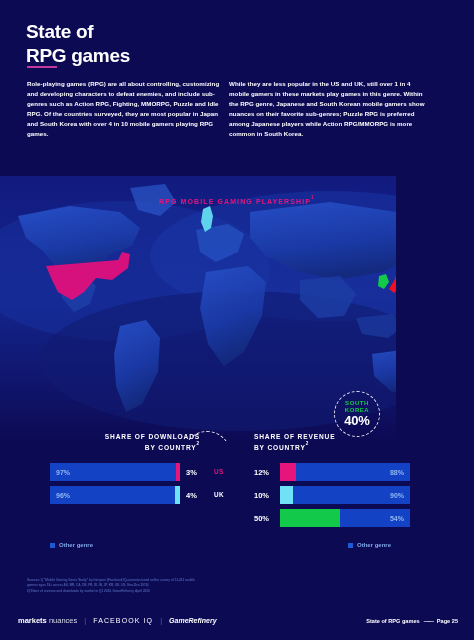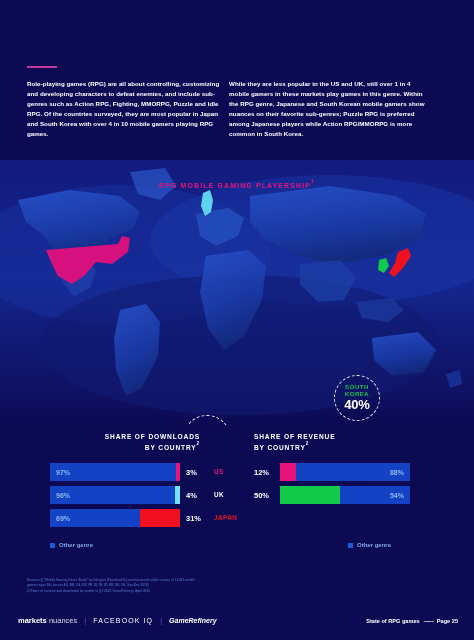--- a/index.html
+++ b/index.html
@@ -26,21 +26,21 @@
   .para {
     position:absolute; top:79px;
     font-size:6.2px; font-weight:bold; line-height:1.62;
     color:#ffffff; letter-spacing:0.05px;
   }
   #para-left  { left:27px; width:200px; }
   #para-right { left:229px; width:200px; }
 
   
   #map {
-    position:absolute; left:0; top:160px; width:474px; height:265px;
+    position:absolute; left:0; top:176px; width:396px; height:265px;
     background:#0d0a54; overflow:hidden;
   }
   #map-svg { position:absolute; left:0; top:0; }
   #map-heading {
     position:absolute; left:0; top:20px; width:474px; text-align:center;
     font-size:7px; font-weight:bold; letter-spacing:1.1px; color:#e6157b;
   }
   #map-heading sup { font-size:5px; top:-2px; position:relative; }
 
   .bubble {
@@ -147,20 +147,24 @@
     position:absolute; right:16px; top:12px;
     font-size:5.6px; font-weight:bold; color:#ffffff;
     display:flex; align-items:center; gap:4px;
   }
   #footer-right .dash { color:#ffffff; letter-spacing:-1px; }
 </style>
 </head>
 <body>
 
 <div id="header">
+  <div id="title">
+    <div>State of</div>
+    <div>RPG games</div>
+  </div>
   <div id="title-rule"></div>
   <div class="para" id="para-left">Role-playing games (RPG) are all about controlling, customizing and developing characters to defeat enemies, and include sub-genres such as Action RPG, Fighting, MMORPG, Puzzle and Idle RPG. Of the countries surveyed, they are most popular in Japan and South Korea with over 4 in 10 mobile gamers playing RPG games.</div>
   <div class="para" id="para-right">While they are less popular in the US and UK, still over 1 in 4 mobile gamers in these markets play games in this genre. Within the RPG genre, Japanese and South Korean mobile gamers show nuances on their favorite sub-genres; Puzzle RPG is preferred among Japanese players while Action RPG/MMORPG is more common in South Korea.</div>
 </div>
 
 <div id="map">
   <svg id="map-svg" width="474" height="265" viewBox="0 0 474 265">
     <defs>
       <linearGradient id="seaGrad" x1="0" y1="0" x2="0" y2="1">
         <stop offset="0%" stop-color="#121a7e"></stop>
@@ -250,30 +254,20 @@
       <div class="dl-track">
         <div class="dl-main" style="width:96%">
           <span>96%</span>
         </div>
         <div class="dl-genre" style="width:4%;background:#6fe3f5"></div>
       </div>
       <div class="dl-out">4%</div>
       <div class="dl-country" style="color:#ffffff">UK</div>
     </div>
 
-    <div class="row">
-      <div class="dl-track">
-        <div class="dl-main" style="width:69%">
-          <span>69%</span>
-        </div>
-        <div class="dl-genre" style="width:31%;background:#f01020"></div>
-      </div>
-      <div class="dl-out">31%</div>
-      <div class="dl-country" style="color:#f01020">JAPAN</div>
-    </div>
 
 
     <div class="legend" id="legend-dl">
       <span class="sw"></span>
       <span>Other genre</span>
     </div>
   </div>
 
   <div class="chart-col" id="col-revenue">
     <div class="chart-title">
@@ -284,20 +278,29 @@
     <div class="row">
       <div class="rv-out">12%</div>
       <div class="rv-track">
         <div class="rv-genre" style="width:12%;background:#e6157b"></div>
         <div class="rv-main" style="width:88%">
           <span>88%</span>
         </div>
       </div>
     </div>
 
+    <div class="row">
+      <div class="rv-out">10%</div>
+      <div class="rv-track">
+        <div class="rv-genre" style="width:10%;background:#6fe3f5"></div>
+        <div class="rv-main" style="width:90%">
+          <span>90%</span>
+        </div>
+      </div>
+    </div>
 
 
     <div class="row">
       <div class="rv-out">50%</div>
       <div class="rv-track">
         <div class="rv-genre" style="width:46%;background:#12c94a"></div>
         <div class="rv-main" style="width:54%">
           <span>54%</span>
         </div>
       </div>

